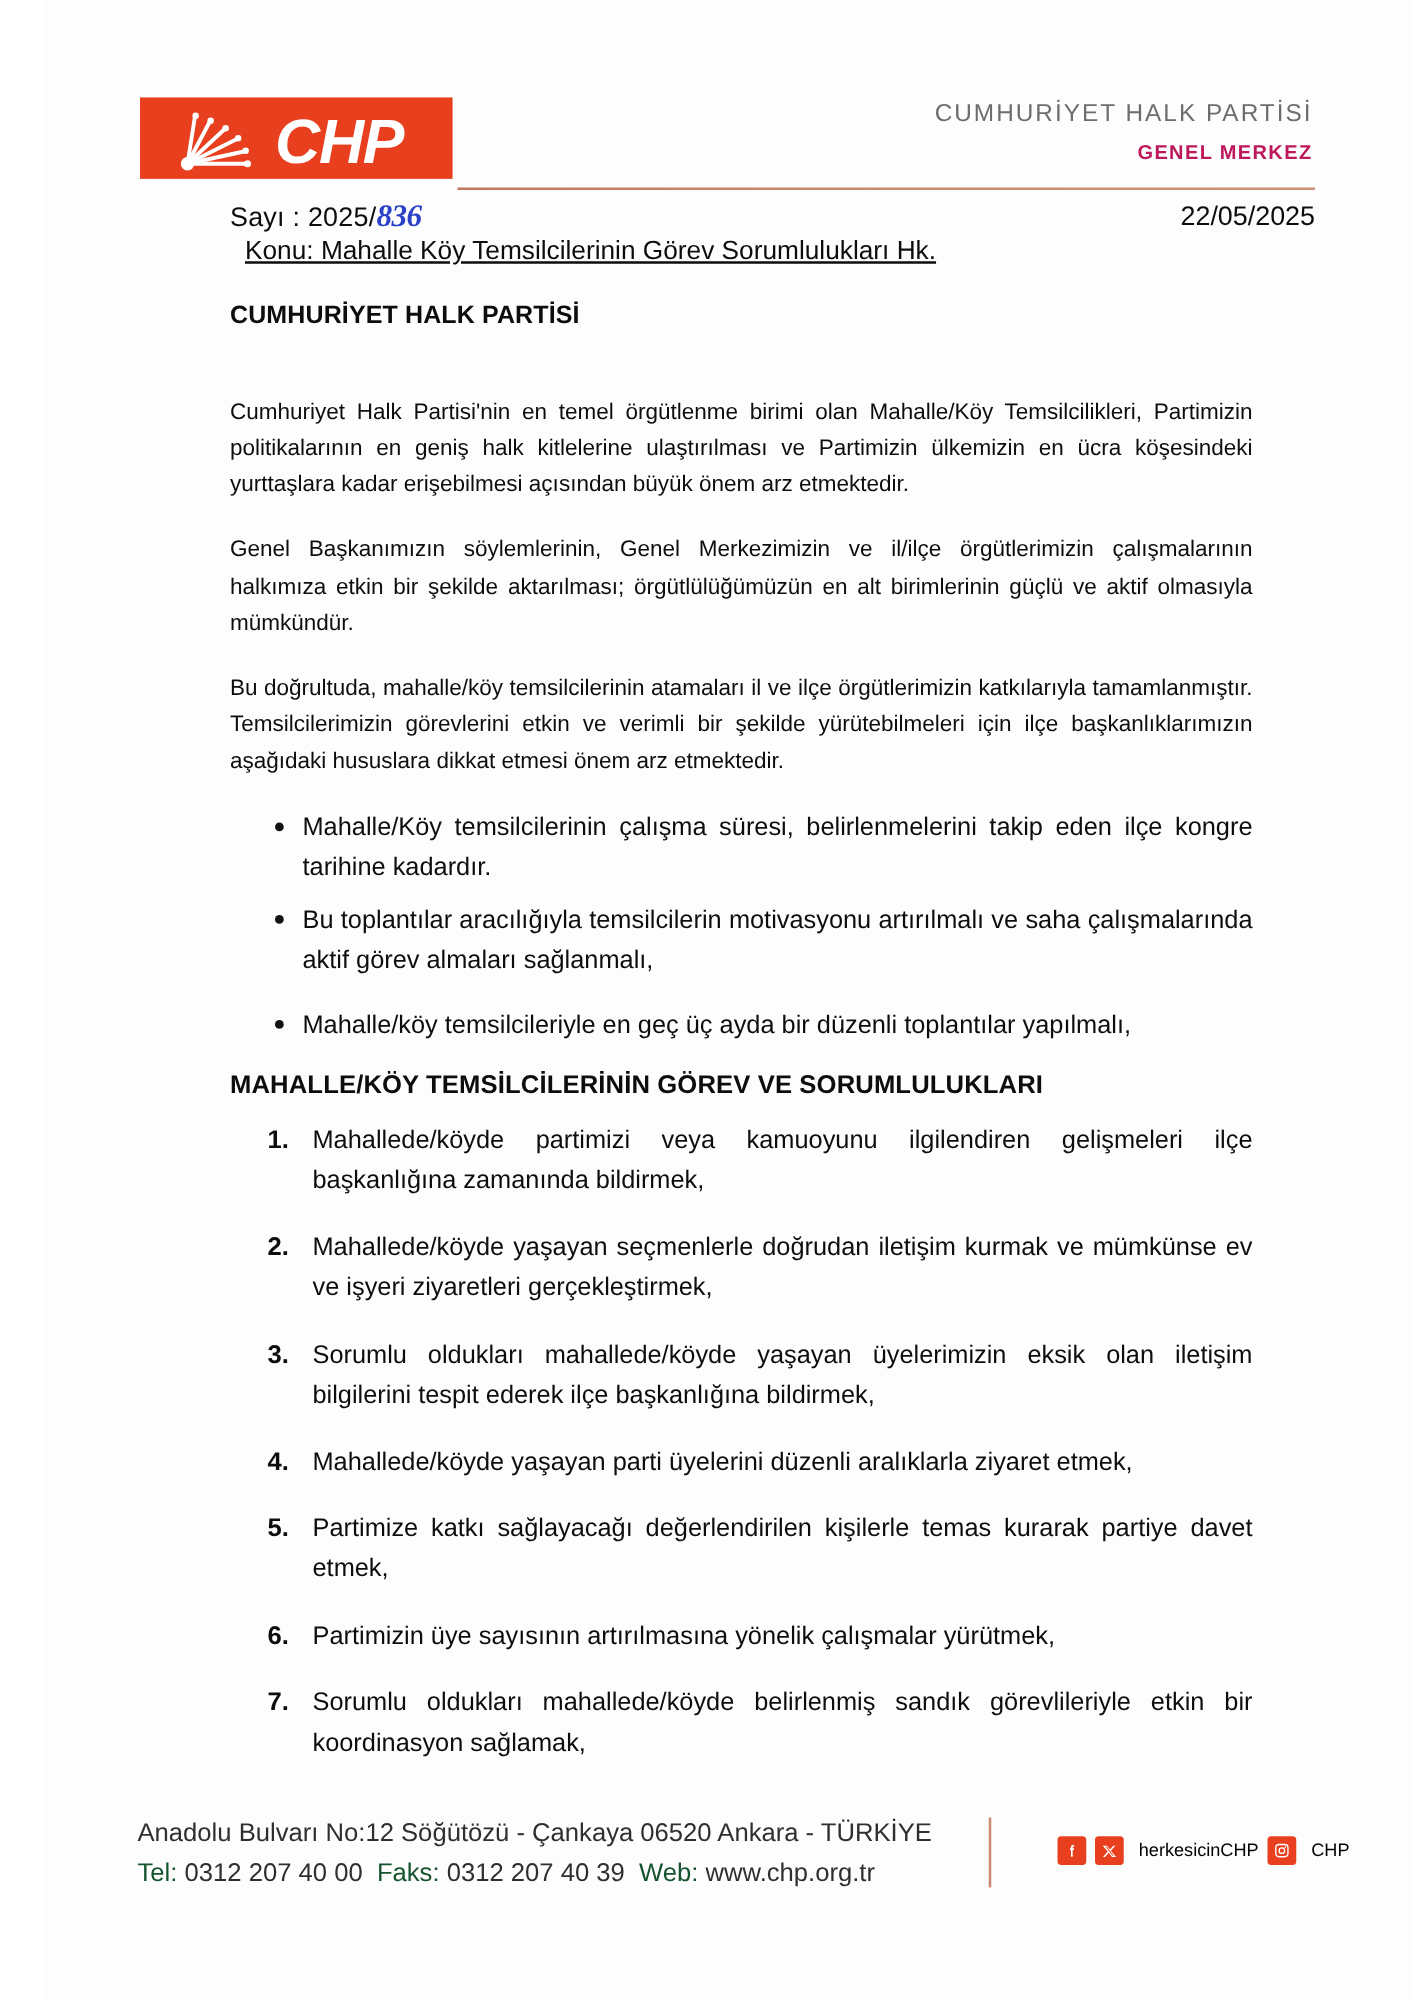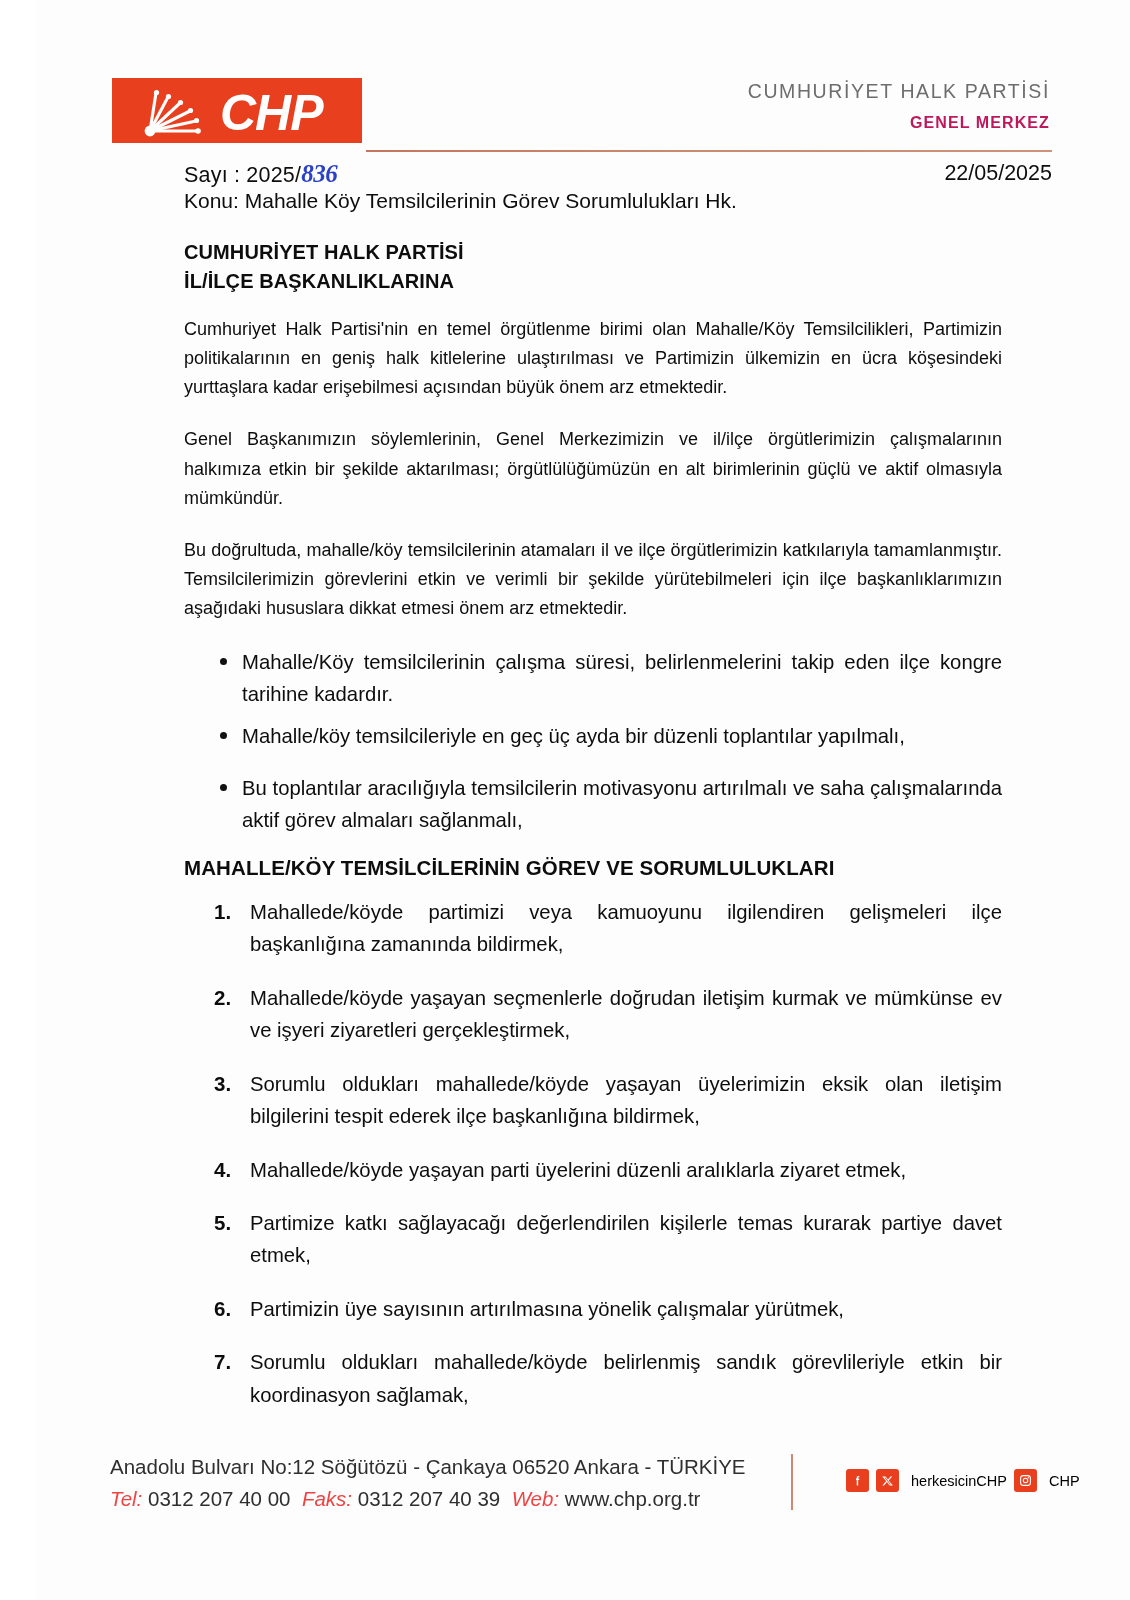--- a/index.html
+++ b/index.html
@@ -93,23 +93,24 @@
   .hand-no {
     color: #2b42c8;
     font-family: "Liberation Serif", serif;
     font-weight: 700;
     font-style: italic;
     font-size: 25px;
     letter-spacing: -0.5px;
   }
   .meta-konu {
     position: absolute;
-    left: 0; top: 29px;
+    left: 12px; top: 29px;
     font-size: 21px;
     white-space: nowrap;
+    text-decoration: underline;
   }
   .meta-tarih {
     position: absolute;
     right: 0; top: 1px;
     font-size: 21.5px;
     white-space: nowrap;
   }
 
   
   .addressee {
@@ -206,21 +207,21 @@
   }
   .footer-address {
     position: absolute;
     left: 74px;
     top: 0;
     font-size: 20.5px;
     color: #2f2f2f;
     line-height: 1.55;
     white-space: nowrap;
   }
-  .lbl-accent { color: #ef4444; font-style: italic; }
+  .lbl-accent { color: #14532d; }
   .footer-divider {
     position: absolute;
     left: 755px;
     top: 3px;
     width: 2px;
     height: 56px;
     background: #cc8a72;
   }
   .socials {
     position: absolute;
@@ -299,33 +300,32 @@
   <div class="meta">
     <div class="meta-sayi">
       <span>Sayı : 2025/</span><span class="hand-no">836</span>
     </div>
     <div class="meta-konu">Konu: Mahalle Köy Temsilcilerinin Görev Sorumlulukları Hk.</div>
     <div class="meta-tarih">22/05/2025</div>
   </div>
 
   <div class="addressee">
     <div>CUMHURİYET HALK PARTİSİ</div>
-    <div>İL/İLÇE BAŞKANLIKLARINA</div>
   </div>
 
   <div class="body-col">
 
     <p class="para">Cumhuriyet Halk Partisi'nin en temel örgütlenme birimi olan Mahalle/Köy Temsilcilikleri, Partimizin politikalarının en geniş halk kitlelerine ulaştırılması ve Partimizin ülkemizin en ücra köşesindeki yurttaşlara kadar erişebilmesi açısından büyük önem arz etmektedir.</p>
     <p class="para">Genel Başkanımızın söylemlerinin, Genel Merkezimizin ve il/ilçe örgütlerimizin çalışmalarının halkımıza etkin bir şekilde aktarılması; örgütlülüğümüzün en alt birimlerinin güçlü ve aktif olmasıyla mümkündür.</p>
     <p class="para">Bu doğrultuda, mahalle/köy temsilcilerinin atamaları il ve ilçe örgütlerimizin katkılarıyla tamamlanmıştır. Temsilcilerimizin görevlerini etkin ve verimli bir şekilde yürütebilmeleri için ilçe başkanlıklarımızın aşağıdaki hususlara dikkat etmesi önem arz etmektedir.</p>
 
     <ul class="bullets">
       <li>Mahalle/Köy temsilcilerinin çalışma süresi, belirlenmelerini takip eden ilçe kongre tarihine kadardır.</li>
+      <li class="gap">Bu toplantılar aracılığıyla temsilcilerin motivasyonu artırılmalı ve saha çalışmalarında aktif görev almaları sağlanmalı,</li>
       <li class="gap">Mahalle/köy temsilcileriyle en geç üç ayda bir düzenli toplantılar yapılmalı,</li>
-      <li class="gap">Bu toplantılar aracılığıyla temsilcilerin motivasyonu artırılmalı ve saha çalışmalarında aktif görev almaları sağlanmalı,</li>
     </ul>
 
     <div class="section-title">MAHALLE/KÖY TEMSİLCİLERİNİN GÖREV VE SORUMLULUKLARI</div>
 
     <ol class="numbers">
       <li>Mahallede/köyde partimizi veya kamuoyunu ilgilendiren gelişmeleri ilçe başkanlığına zamanında bildirmek,</li>
       <li>Mahallede/köyde yaşayan seçmenlerle doğrudan iletişim kurmak ve mümkünse ev ve işyeri ziyaretleri gerçekleştirmek,</li>
       <li>Sorumlu oldukları mahallede/köyde yaşayan üyelerimizin eksik olan iletişim bilgilerini tespit ederek ilçe başkanlığına bildirmek,</li>
       <li>Mahallede/köyde yaşayan parti üyelerini düzenli aralıklarla ziyaret etmek,</li>
       <li>Partimize katkı sağlayacağı değerlendirilen kişilerle temas kurarak partiye davet etmek,</li>

